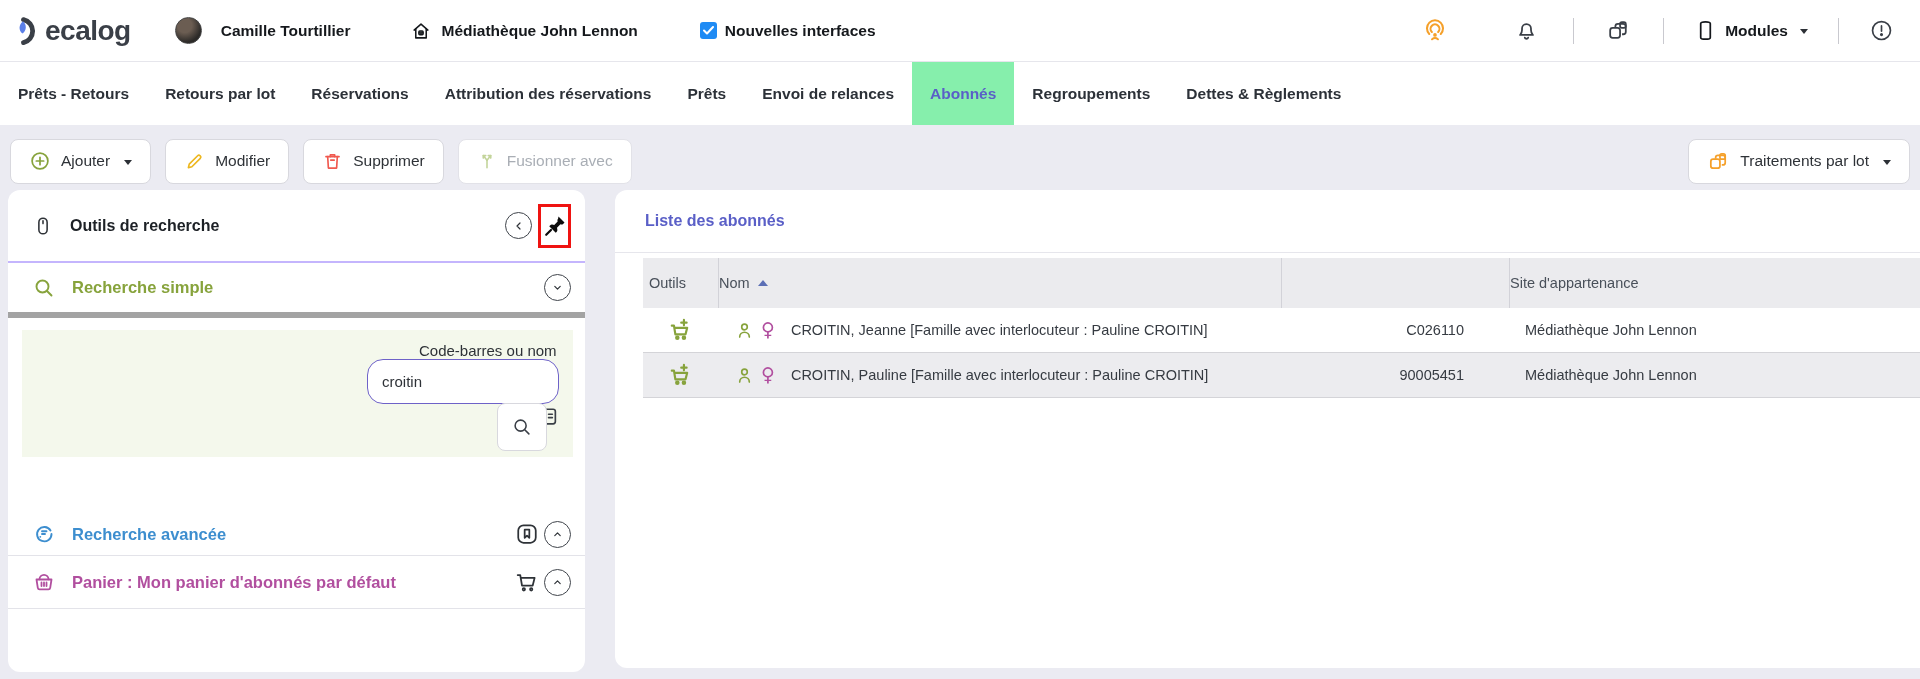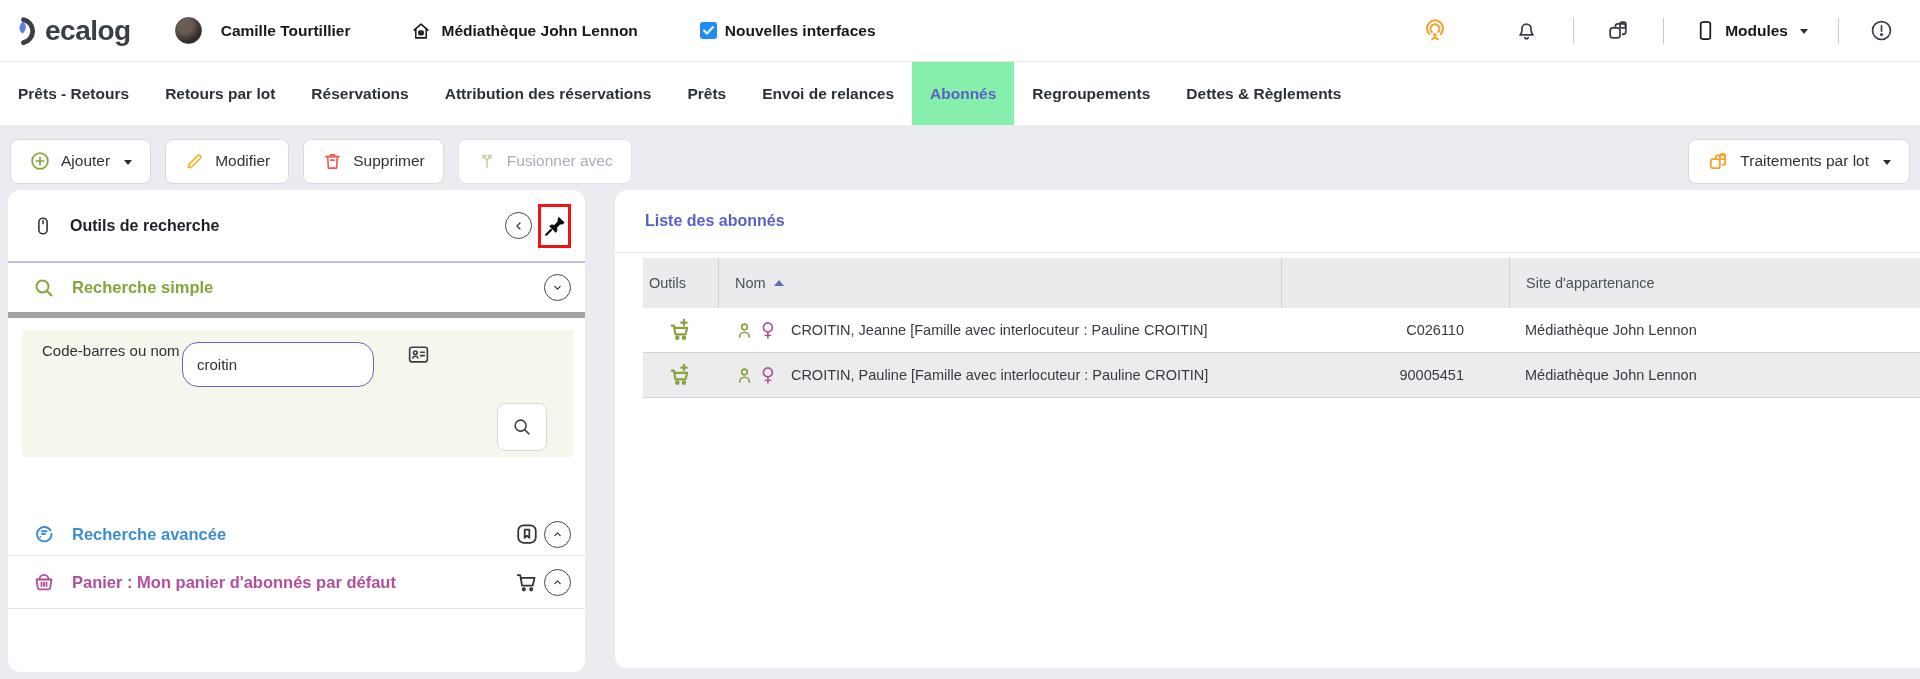--- a/index.html
+++ b/index.html
@@ -48,39 +48,39 @@
   .pl-row { display:flex; align-items:center; padding:0 14px 0 24px; }
   .pl-header { height:73px; border-bottom:2px solid #c4b5fd; }
   .pl-title { font-size:16px; font-weight:700; color:#1d2126; margin-left:16px; }
   .pl-spacer { flex:1; }
   .circle-btn { width:27px; height:27px; border-radius:50%; border:1.4px solid #3f444b; display:flex; align-items:center; justify-content:center; background:#fff; cursor:pointer; }
   .pin-box { width:33px; height:44px; border:3px solid #ef1311; display:flex; align-items:center; justify-content:center; margin-left:6px; }
   .section-row { height:55px; border-bottom:6px solid #a3a3a3; }
   .section-title { font-size:16.5px; font-weight:700; margin-left:16px; }
   .t-olive { color:#87a33c; } .t-blue { color:#3d8ecf; } .t-magenta { color:#b14f9f; }
   .search-form { margin:12px 12px 0 14px; background:#f4f8ec; padding:12px 14px 14px 20px; width:551px; height:127px; position:relative; }
-  .sf-line { display:flex; align-items:flex-start; }
+  .sf-line { display:flex; align-items:flex-end;flex-direction:column; }
   .sf-label { font-size:15px; color:#2e3237; width:140px; }
   .sf-input { width:192px; height:45px; border:1.6px solid #6e62c8; border-radius:16px; background:#fff; padding:0 14px; font-size:15px; color:#2e3237;
               font-family:"Liberation Sans",sans-serif; outline:none;
               text-decoration:underline wavy #e23b2e 1px; text-underline-offset:4px; }
   .sf-cardicon { margin-left:32px; }
   .sf-searchbtn { position:absolute; right:24px; bottom:-54px; width:50px; height:48px; background:#fff; border:1px solid #d8d8de; border-radius:8px;
                   display:flex; align-items:center; justify-content:center; cursor:pointer; }
   .adv-row { height:99px; border-bottom:1px solid #e3e3e9; padding-top:56px; }
   .panier-row { height:53px; border-bottom:1px solid #e3e3e9; }
   .row-icons { display:flex; align-items:center; gap:3px; }
 
   
   .pm-titlebar { height:63px; display:flex; align-items:center; padding-left:30px; border-bottom:1px solid #e6e6ec; }
   .pm-title { font-size:16px; font-weight:700; color:#5a5fc7; }
   .table { margin:5px 0 0 28px; }
   .trow { display:grid; grid-template-columns:75px 563px 228px 1fr; align-items:center; }
   .thead { background:#ebebee; height:50px; font-size:14.5px; color:#49505a; }
-  .thead .tcell { display:flex; align-items:center; height:100%; padding-left:16px; }
+  .thead .tcell { display:flex; align-items:center; height:100%; }
   .thead .tcell + .tcell { border-left:1px solid #d2d2d8; }
   .thead .tcell:first-child { padding-left:6px; }
   .tbody-row { height:45px; border-bottom:1px solid #d4d4d8; font-size:14.5px; color:#363b42; }
   .tbody-row.alt { background:#ececef; }
   .tcell-tools { display:flex; justify-content:center; }
   .tcell-name { display:flex; align-items:center; gap:6px; padding-left:16px; }
   .name-text { margin-left:10px; }
   .female { font-family:"DejaVu Sans","Liberation Sans",sans-serif; color:#b14f9f; font-size:19px; font-weight:700; line-height:1; margin-top:-2px; }
   .tcell-code { text-align:right; padding-right:45px; }
   .tcell-site { padding-left:16px; }

